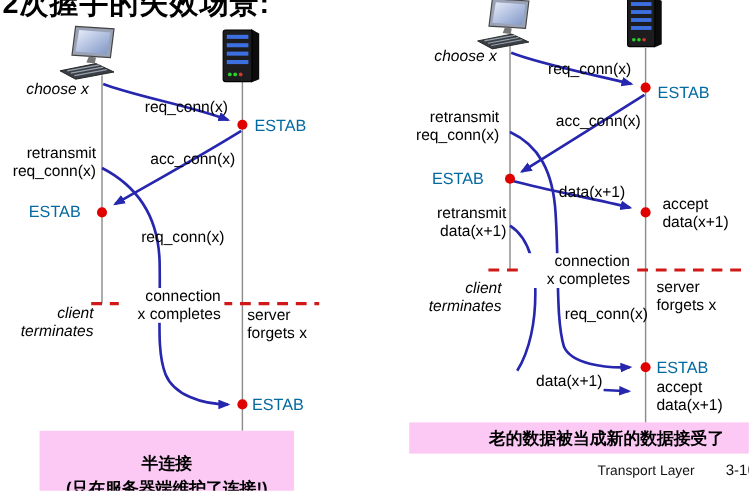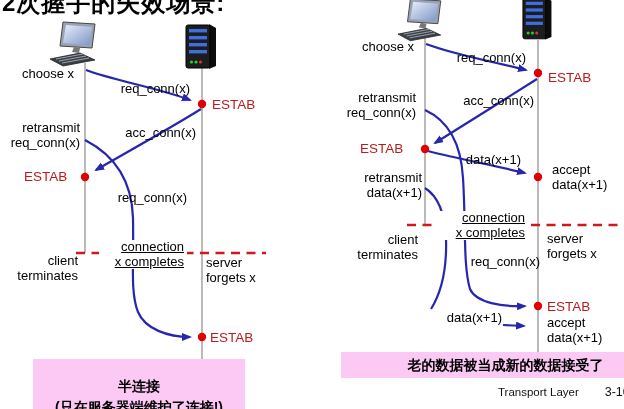--- a/index.html
+++ b/index.html
@@ -4,23 +4,23 @@
 <style>
   html,body{margin:0;padding:0;}
   body{width:624px;height:409px;position:relative;overflow:hidden;background:#fff;
        font-family:"Liberation Sans",sans-serif;}
   .title{position:absolute;top:-13px;left:2px;font-size:24px;font-weight:bold;
          letter-spacing:1px;white-space:nowrap;color:#000;}
   .layer{position:absolute;inset:0;}
   svg.wires{position:absolute;left:0;top:0;}
   .lbl{position:absolute;font-size:13px;line-height:14.5px;color:#000;white-space:pre-line;}
   .ctr{text-align:right;}
-  .rt{text-align:right;}
-  .estab{position:absolute;font-size:13.5px;color:#b91c1c;white-space:nowrap;}
-  .whitebg{background:#fff;padding:0 3px;text-decoration:underline;}
+  .rt{text-align:right;font-style:italic;}
+  .estab{position:absolute;font-size:13.5px;color:#0369a1;white-space:nowrap;}
+  .whitebg{background:#fff;padding:0 3px;}
   .cap{position:absolute;background:#fcc9f5;font-weight:bold;text-align:center;color:#000;}
   .cap-left{left:33px;top:359px;width:212px;height:45px;font-size:14px;line-height:21px;
             padding-top:17px;white-space:pre-line;}
   .cap-right{left:341px;top:352px;width:329px;height:26px;font-size:14px;line-height:26px;}
   .footer{position:absolute;left:498px;top:385px;color:#111;font-size:11.5px;white-space:nowrap;}
   .footer .pg{font-size:12.5px;margin-left:26px;}
 </style>
 </head>
 <body>
 

